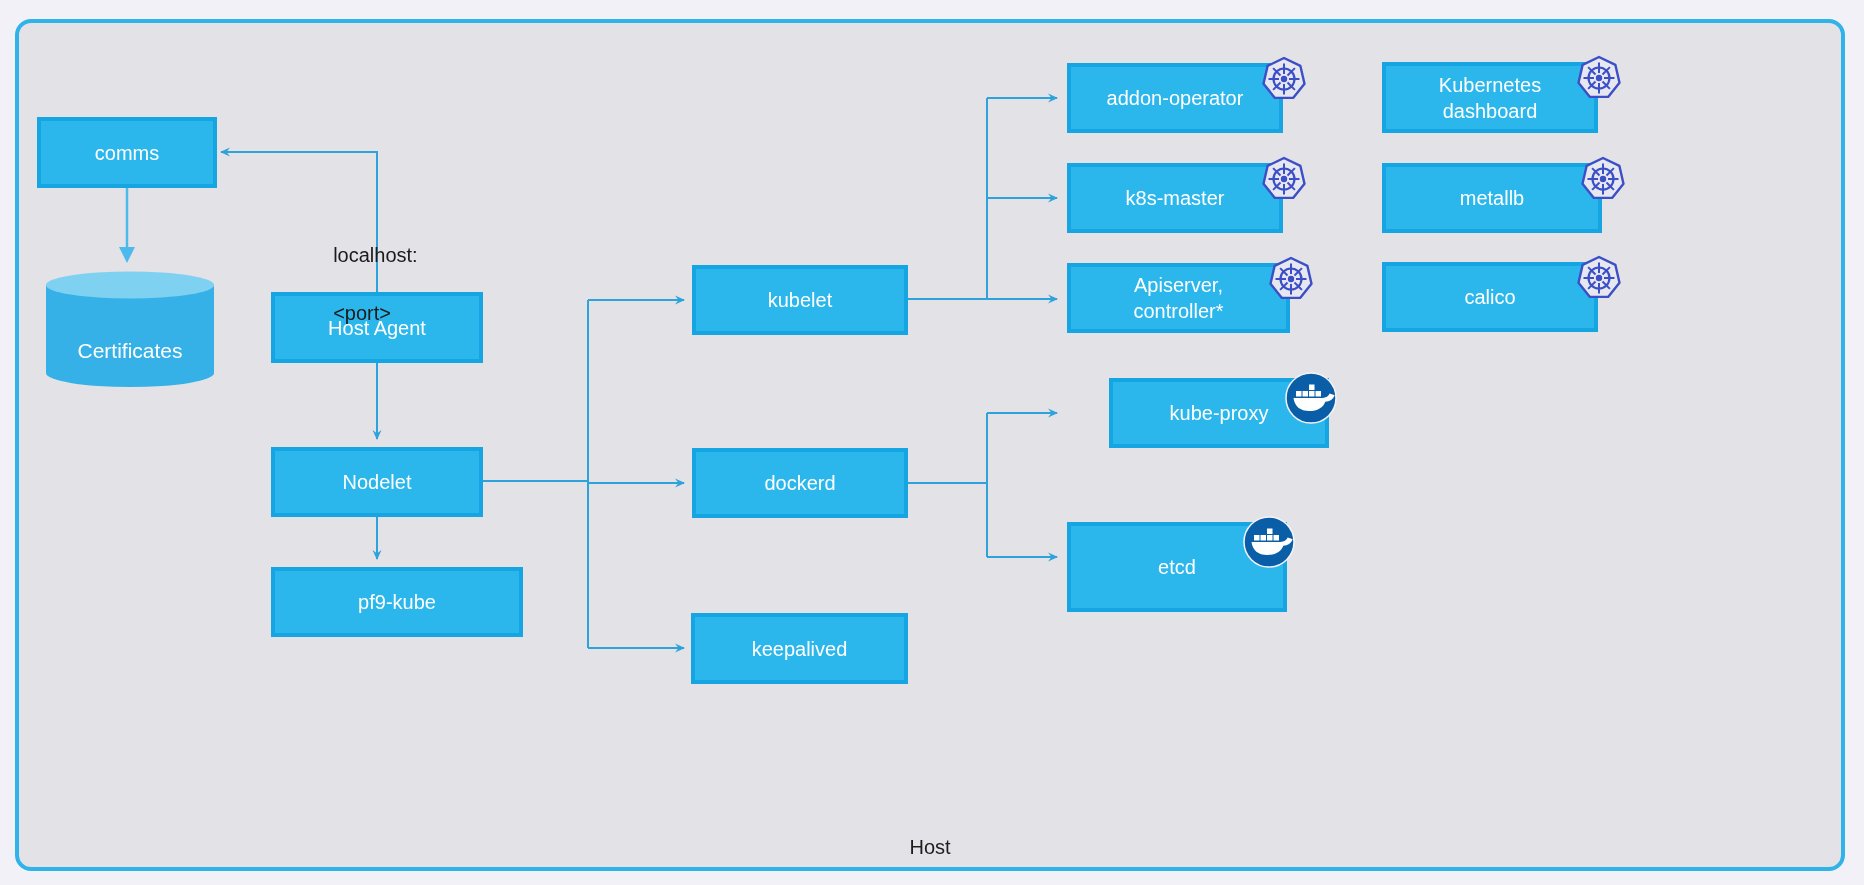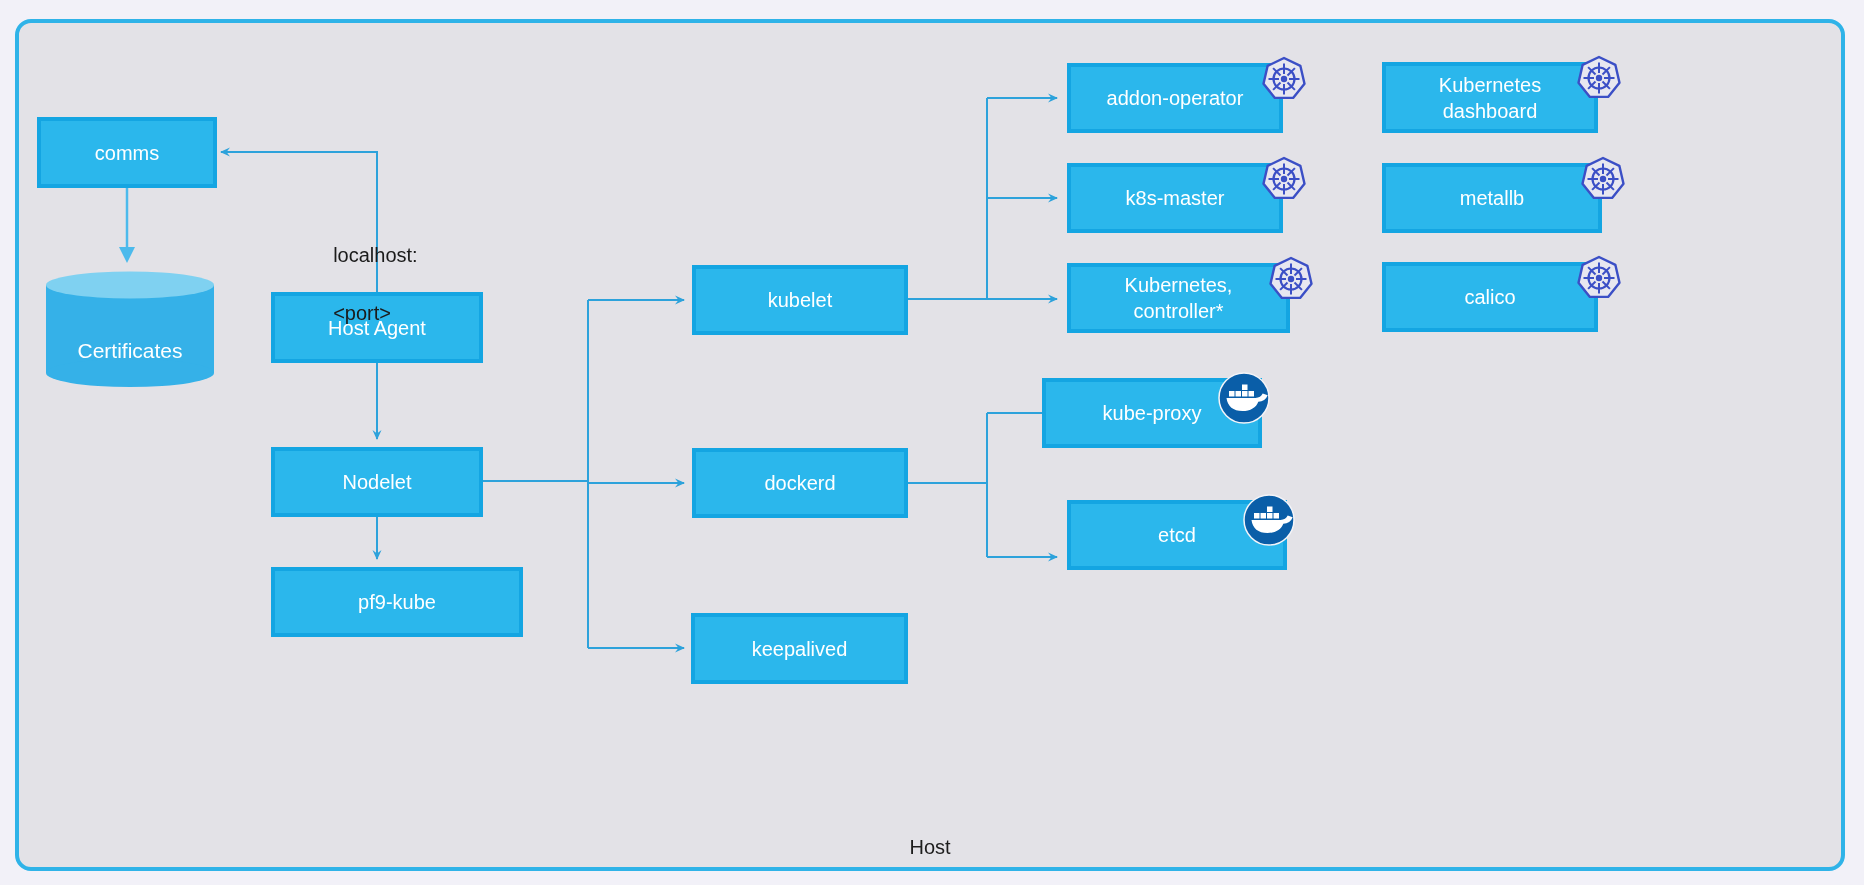--- a/index.html
+++ b/index.html
@@ -153,58 +153,58 @@
           <line x1="12.1" y1="12.1" x2="19.5" y2="19.5"></line>
         <line x1="23" y1="7.5" x2="23" y2="18"></line>
           <line x1="33.9" y1="12.1" x2="26.5" y2="19.5"></line>
       </g>
       <circle cx="23" cy="23" r="3.2" fill="#3b4fc6"></circle>
     </svg>
   </span>
 </div>
 
 <div class="node" style="left:1067px;top:263px;width:223px;height:70px">
-  <span class="lbl wrap-narrow">Kubernetes, controller*</span>
-  <span class="icon k8s">
-    <svg width="46" height="46" viewBox="0 0 46 46">
-      <polygon points="23,2 39.4,9.9 43.5,27.7 32.1,41.9 13.9,41.9 2.5,27.7 6.6,9.9" fill="#e7e7f0" stroke="#3b4fc6" stroke-width="2.4" stroke-linejoin="round"></polygon>
-      <circle cx="23" cy="23" r="10.5" fill="none" stroke="#3b4fc6" stroke-width="2.2"></circle>
-      <g stroke="#3b4fc6" stroke-width="2">
-        <line x1="38.5" y1="23" x2="28" y2="23"></line>
-          <line x1="33.9" y1="33.9" x2="26.5" y2="26.5"></line>
-        <line x1="23" y1="38.5" x2="23" y2="28"></line>
-          <line x1="12.1" y1="33.9" x2="19.5" y2="26.5"></line>
-        <line x1="7.5" y1="23" x2="18" y2="23"></line>
-          <line x1="12.1" y1="12.1" x2="19.5" y2="19.5"></line>
-        <line x1="23" y1="7.5" x2="23" y2="18"></line>
-          <line x1="33.9" y1="12.1" x2="26.5" y2="19.5"></line>
-      </g>
-      <circle cx="23" cy="23" r="3.2" fill="#3b4fc6"></circle>
-    </svg>
-  </span>
-</div>
-
-<div class="node" style="left:1042px;top:378px;width:220px;height:70px">
+  <span class="lbl wrap-narrow">Apiserver, controller*</span>
+  <span class="icon k8s">
+    <svg width="46" height="46" viewBox="0 0 46 46">
+      <polygon points="23,2 39.4,9.9 43.5,27.7 32.1,41.9 13.9,41.9 2.5,27.7 6.6,9.9" fill="#e7e7f0" stroke="#3b4fc6" stroke-width="2.4" stroke-linejoin="round"></polygon>
+      <circle cx="23" cy="23" r="10.5" fill="none" stroke="#3b4fc6" stroke-width="2.2"></circle>
+      <g stroke="#3b4fc6" stroke-width="2">
+        <line x1="38.5" y1="23" x2="28" y2="23"></line>
+          <line x1="33.9" y1="33.9" x2="26.5" y2="26.5"></line>
+        <line x1="23" y1="38.5" x2="23" y2="28"></line>
+          <line x1="12.1" y1="33.9" x2="19.5" y2="26.5"></line>
+        <line x1="7.5" y1="23" x2="18" y2="23"></line>
+          <line x1="12.1" y1="12.1" x2="19.5" y2="19.5"></line>
+        <line x1="23" y1="7.5" x2="23" y2="18"></line>
+          <line x1="33.9" y1="12.1" x2="26.5" y2="19.5"></line>
+      </g>
+      <circle cx="23" cy="23" r="3.2" fill="#3b4fc6"></circle>
+    </svg>
+  </span>
+</div>
+
+<div class="node" style="left:1109px;top:378px;width:220px;height:70px">
   <span class="lbl">kube-proxy</span>
   <span class="icon docker">
     <svg width="52" height="52" viewBox="0 0 52 52">
       <circle cx="26" cy="26" r="25" fill="#0a5ea8" stroke="#f4f4f8" stroke-width="1.5"></circle>
       <g fill="#ffffff">
         <rect x="11" y="19" width="5.5" height="5.5"></rect>
           <rect x="17.5" y="19" width="5.5" height="5.5"></rect>
         <rect x="24" y="19" width="5.5" height="5.5"></rect>
           <rect x="30.5" y="19" width="5.5" height="5.5"></rect>
         <rect x="24" y="12.5" width="5.5" height="5.5"></rect>
         <path d="M8.5 26 h29 c3.5 0 6-1.6 7.2-4.4 l5 1.7 c-1.6 4-4.8 6.2-9.4 6.4 c-2 5.8-8 9.3-15.8 9.3 c-9.4 0-14.9-4.6-16-13 z"></path>
       </g>
     </svg>
   </span>
 </div>
 
-<div class="node" style="left:1067px;top:500px;width:220px;height:70px">
+<div class="node" style="left:1067px;top:522px;width:220px;height:90px">
   <span class="lbl">etcd</span>
   <span class="icon docker">
     <svg width="52" height="52" viewBox="0 0 52 52">
       <circle cx="26" cy="26" r="25" fill="#0a5ea8" stroke="#f4f4f8" stroke-width="1.5"></circle>
       <g fill="#ffffff">
         <rect x="11" y="19" width="5.5" height="5.5"></rect>
           <rect x="17.5" y="19" width="5.5" height="5.5"></rect>
         <rect x="24" y="19" width="5.5" height="5.5"></rect>
           <rect x="30.5" y="19" width="5.5" height="5.5"></rect>
         <rect x="24" y="12.5" width="5.5" height="5.5"></rect>

